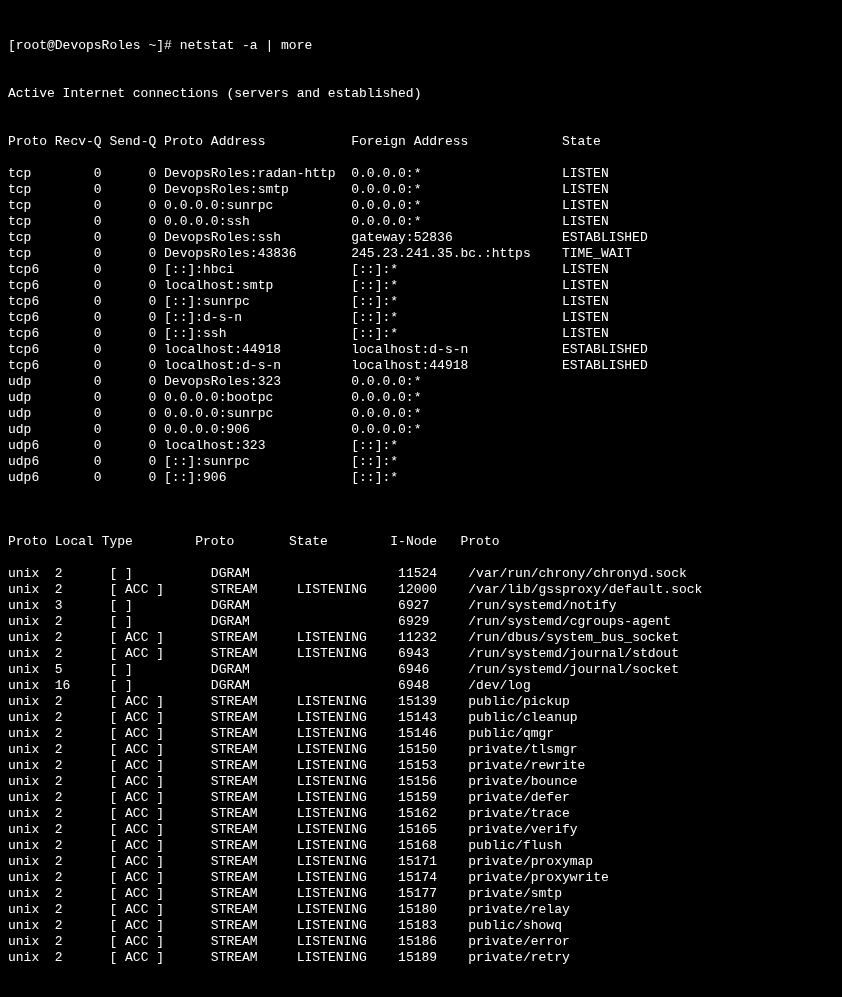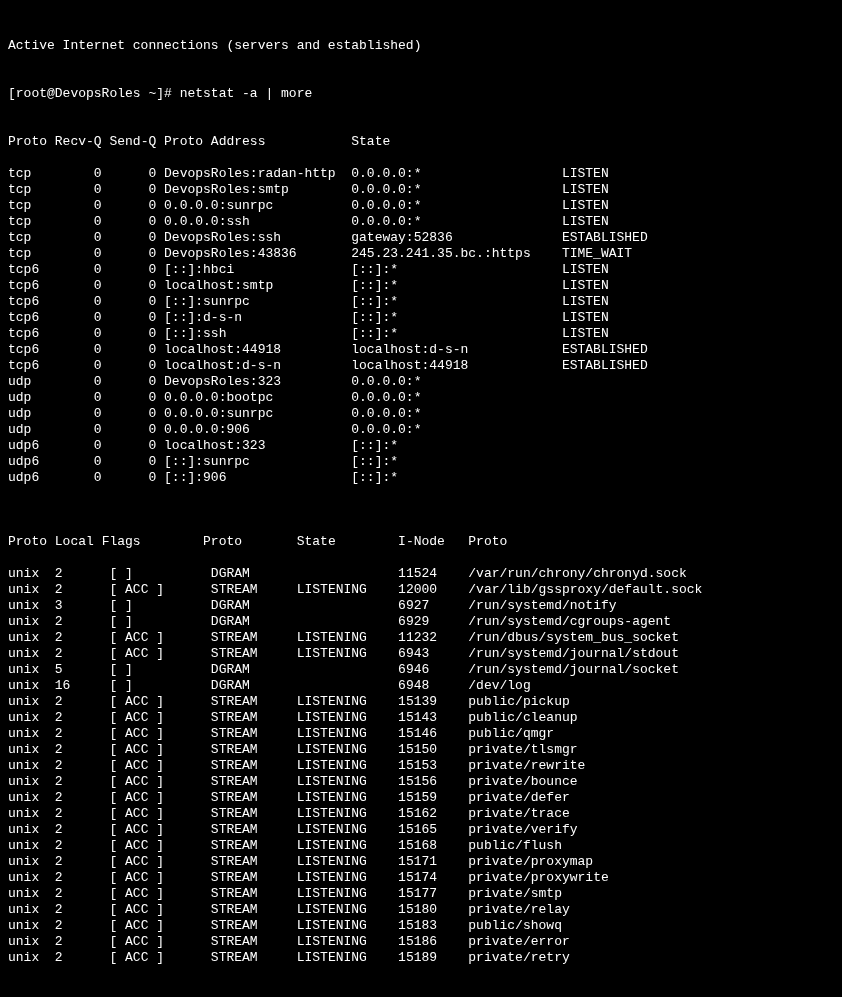--- a/index.html
+++ b/index.html
@@ -5,24 +5,24 @@
   html,body{margin:0;padding:0;background:#000;color:#fff;font-family:"Consolas","Menlo","Courier New",monospace;font-size:13px;line-height:16px;}
   .term{width:842px;min-height:997px;padding:6px 8px;box-sizing:border-box;white-space:pre;}
   .row{display:flex;}
   .c{flex:none;}
 </style>
 </head>
 <body>
 
 <div class="term">
 
+<div class="row"><span class="c">[root@DevopsRoles ~]# </span><span class="c">netstat -a | more</span></div>
+
 <div class="row"><span class="c">Active Internet connections (servers and established)</span></div>
 
-<div class="row"><span class="c">[root@DevopsRoles ~]# </span><span class="c">netstat -a | more</span></div>
-
-<div class="row" id="inet-hdr"><span class="c">Proto </span><span class="c">Recv-Q </span><span class="c">Send-Q </span><span class="c">Proto Address           </span><span class="c">State</span></div>
+<div class="row" id="inet-hdr"><span class="c">Proto </span><span class="c">Recv-Q </span><span class="c">Send-Q </span><span class="c">Proto Address           </span><span class="c">Foreign Address            </span><span class="c">State</span></div>
 <div id="inet-body"><div class="row"><span class="c">tcp   </span><span class="c">     0 </span><span class="c">     0 </span><span class="c">DevopsRoles:radan-http  </span><span class="c">0.0.0.0:*                  </span><span class="c">LISTEN</span></div><div class="row"><span class="c">tcp   </span><span class="c">     0 </span><span class="c">     0 </span><span class="c">DevopsRoles:smtp        </span><span class="c">0.0.0.0:*                  </span><span class="c">LISTEN</span></div><div class="row"><span class="c">tcp   </span><span class="c">     0 </span><span class="c">     0 </span><span class="c">0.0.0.0:sunrpc          </span><span class="c">0.0.0.0:*                  </span><span class="c">LISTEN</span></div><div class="row"><span class="c">tcp   </span><span class="c">     0 </span><span class="c">     0 </span><span class="c">0.0.0.0:ssh             </span><span class="c">0.0.0.0:*                  </span><span class="c">LISTEN</span></div><div class="row"><span class="c">tcp   </span><span class="c">     0 </span><span class="c">     0 </span><span class="c">DevopsRoles:ssh         </span><span class="c">gateway:52836              </span><span class="c">ESTABLISHED</span></div><div class="row"><span class="c">tcp   </span><span class="c">     0 </span><span class="c">     0 </span><span class="c">DevopsRoles:43836       </span><span class="c">245.23.241.35.bc.:https    </span><span class="c">TIME_WAIT</span></div><div class="row"><span class="c">tcp6  </span><span class="c">     0 </span><span class="c">     0 </span><span class="c">[::]:hbci               </span><span class="c">[::]:*                     </span><span class="c">LISTEN</span></div><div class="row"><span class="c">tcp6  </span><span class="c">     0 </span><span class="c">     0 </span><span class="c">localhost:smtp          </span><span class="c">[::]:*                     </span><span class="c">LISTEN</span></div><div class="row"><span class="c">tcp6  </span><span class="c">     0 </span><span class="c">     0 </span><span class="c">[::]:sunrpc             </span><span class="c">[::]:*                     </span><span class="c">LISTEN</span></div><div class="row"><span class="c">tcp6  </span><span class="c">     0 </span><span class="c">     0 </span><span class="c">[::]:d-s-n              </span><span class="c">[::]:*                     </span><span class="c">LISTEN</span></div><div class="row"><span class="c">tcp6  </span><span class="c">     0 </span><span class="c">     0 </span><span class="c">[::]:ssh                </span><span class="c">[::]:*                     </span><span class="c">LISTEN</span></div><div class="row"><span class="c">tcp6  </span><span class="c">     0 </span><span class="c">     0 </span><span class="c">localhost:44918         </span><span class="c">localhost:d-s-n            </span><span class="c">ESTABLISHED</span></div><div class="row"><span class="c">tcp6  </span><span class="c">     0 </span><span class="c">     0 </span><span class="c">localhost:d-s-n         </span><span class="c">localhost:44918            </span><span class="c">ESTABLISHED</span></div><div class="row"><span class="c">udp   </span><span class="c">     0 </span><span class="c">     0 </span><span class="c">DevopsRoles:323         </span><span class="c">0.0.0.0:*                  </span><span class="c"></span></div><div class="row"><span class="c">udp   </span><span class="c">     0 </span><span class="c">     0 </span><span class="c">0.0.0.0:bootpc          </span><span class="c">0.0.0.0:*                  </span><span class="c"></span></div><div class="row"><span class="c">udp   </span><span class="c">     0 </span><span class="c">     0 </span><span class="c">0.0.0.0:sunrpc          </span><span class="c">0.0.0.0:*                  </span><span class="c"></span></div><div class="row"><span class="c">udp   </span><span class="c">     0 </span><span class="c">     0 </span><span class="c">0.0.0.0:906             </span><span class="c">0.0.0.0:*                  </span><span class="c"></span></div><div class="row"><span class="c">udp6  </span><span class="c">     0 </span><span class="c">     0 </span><span class="c">localhost:323           </span><span class="c">[::]:*                     </span><span class="c"></span></div><div class="row"><span class="c">udp6  </span><span class="c">     0 </span><span class="c">     0 </span><span class="c">[::]:sunrpc             </span><span class="c">[::]:*                     </span><span class="c"></span></div><div class="row"><span class="c">udp6  </span><span class="c">     0 </span><span class="c">     0 </span><span class="c">[::]:906                </span><span class="c">[::]:*                     </span><span class="c"></span></div></div>
 
 
-<div class="row" id="unix-hdr"><span class="c">Proto </span><span class="c">Local </span><span class="c">Flags        </span><span class="c">Proto       </span><span class="c">State        </span><span class="c">I-Node   </span><span class="c">Proto</span></div>
+<div class="row" id="unix-hdr"><span class="c">Proto </span><span class="c">Local </span><span class="c">Type        </span><span class="c">Proto       </span><span class="c">State        </span><span class="c">I-Node   </span><span class="c">Proto</span></div>
 <div id="unix-body"><div class="row"><span class="c">unix  </span><span class="c">2      </span><span class="c">[ ]          </span><span class="c">DGRAM      </span><span class="c">             </span><span class="c">11524    </span><span class="c">/var/run/chrony/chronyd.sock</span></div><div class="row"><span class="c">unix  </span><span class="c">2      </span><span class="c">[ ACC ]      </span><span class="c">STREAM     </span><span class="c">LISTENING    </span><span class="c">12000    </span><span class="c">/var/lib/gssproxy/default.sock</span></div><div class="row"><span class="c">unix  </span><span class="c">3      </span><span class="c">[ ]          </span><span class="c">DGRAM      </span><span class="c">             </span><span class="c">6927     </span><span class="c">/run/systemd/notify</span></div><div class="row"><span class="c">unix  </span><span class="c">2      </span><span class="c">[ ]          </span><span class="c">DGRAM      </span><span class="c">             </span><span class="c">6929     </span><span class="c">/run/systemd/cgroups-agent</span></div><div class="row"><span class="c">unix  </span><span class="c">2      </span><span class="c">[ ACC ]      </span><span class="c">STREAM     </span><span class="c">LISTENING    </span><span class="c">11232    </span><span class="c">/run/dbus/system_bus_socket</span></div><div class="row"><span class="c">unix  </span><span class="c">2      </span><span class="c">[ ACC ]      </span><span class="c">STREAM     </span><span class="c">LISTENING    </span><span class="c">6943     </span><span class="c">/run/systemd/journal/stdout</span></div><div class="row"><span class="c">unix  </span><span class="c">5      </span><span class="c">[ ]          </span><span class="c">DGRAM      </span><span class="c">             </span><span class="c">6946     </span><span class="c">/run/systemd/journal/socket</span></div><div class="row"><span class="c">unix  </span><span class="c">16     </span><span class="c">[ ]          </span><span class="c">DGRAM      </span><span class="c">             </span><span class="c">6948     </span><span class="c">/dev/log</span></div><div class="row"><span class="c">unix  </span><span class="c">2      </span><span class="c">[ ACC ]      </span><span class="c">STREAM     </span><span class="c">LISTENING    </span><span class="c">15139    </span><span class="c">public/pickup</span></div><div class="row"><span class="c">unix  </span><span class="c">2      </span><span class="c">[ ACC ]      </span><span class="c">STREAM     </span><span class="c">LISTENING    </span><span class="c">15143    </span><span class="c">public/cleanup</span></div><div class="row"><span class="c">unix  </span><span class="c">2      </span><span class="c">[ ACC ]      </span><span class="c">STREAM     </span><span class="c">LISTENING    </span><span class="c">15146    </span><span class="c">public/qmgr</span></div><div class="row"><span class="c">unix  </span><span class="c">2      </span><span class="c">[ ACC ]      </span><span class="c">STREAM     </span><span class="c">LISTENING    </span><span class="c">15150    </span><span class="c">private/tlsmgr</span></div><div class="row"><span class="c">unix  </span><span class="c">2      </span><span class="c">[ ACC ]      </span><span class="c">STREAM     </span><span class="c">LISTENING    </span><span class="c">15153    </span><span class="c">private/rewrite</span></div><div class="row"><span class="c">unix  </span><span class="c">2      </span><span class="c">[ ACC ]      </span><span class="c">STREAM     </span><span class="c">LISTENING    </span><span class="c">15156    </span><span class="c">private/bounce</span></div><div class="row"><span class="c">unix  </span><span class="c">2      </span><span class="c">[ ACC ]      </span><span class="c">STREAM     </span><span class="c">LISTENING    </span><span class="c">15159    </span><span class="c">private/defer</span></div><div class="row"><span class="c">unix  </span><span class="c">2      </span><span class="c">[ ACC ]      </span><span class="c">STREAM     </span><span class="c">LISTENING    </span><span class="c">15162    </span><span class="c">private/trace</span></div><div class="row"><span class="c">unix  </span><span class="c">2      </span><span class="c">[ ACC ]      </span><span class="c">STREAM     </span><span class="c">LISTENING    </span><span class="c">15165    </span><span class="c">private/verify</span></div><div class="row"><span class="c">unix  </span><span class="c">2      </span><span class="c">[ ACC ]      </span><span class="c">STREAM     </span><span class="c">LISTENING    </span><span class="c">15168    </span><span class="c">public/flush</span></div><div class="row"><span class="c">unix  </span><span class="c">2      </span><span class="c">[ ACC ]      </span><span class="c">STREAM     </span><span class="c">LISTENING    </span><span class="c">15171    </span><span class="c">private/proxymap</span></div><div class="row"><span class="c">unix  </span><span class="c">2      </span><span class="c">[ ACC ]      </span><span class="c">STREAM     </span><span class="c">LISTENING    </span><span class="c">15174    </span><span class="c">private/proxywrite</span></div><div class="row"><span class="c">unix  </span><span class="c">2      </span><span class="c">[ ACC ]      </span><span class="c">STREAM     </span><span class="c">LISTENING    </span><span class="c">15177    </span><span class="c">private/smtp</span></div><div class="row"><span class="c">unix  </span><span class="c">2      </span><span class="c">[ ACC ]      </span><span class="c">STREAM     </span><span class="c">LISTENING    </span><span class="c">15180    </span><span class="c">private/relay</span></div><div class="row"><span class="c">unix  </span><span class="c">2      </span><span class="c">[ ACC ]      </span><span class="c">STREAM     </span><span class="c">LISTENING    </span><span class="c">15183    </span><span class="c">public/showq</span></div><div class="row"><span class="c">unix  </span><span class="c">2      </span><span class="c">[ ACC ]      </span><span class="c">STREAM     </span><span class="c">LISTENING    </span><span class="c">15186    </span><span class="c">private/error</span></div><div class="row"><span class="c">unix  </span><span class="c">2      </span><span class="c">[ ACC ]      </span><span class="c">STREAM     </span><span class="c">LISTENING    </span><span class="c">15189    </span><span class="c">private/retry</span></div></div>
 
 </div>
 
 </body></html>

